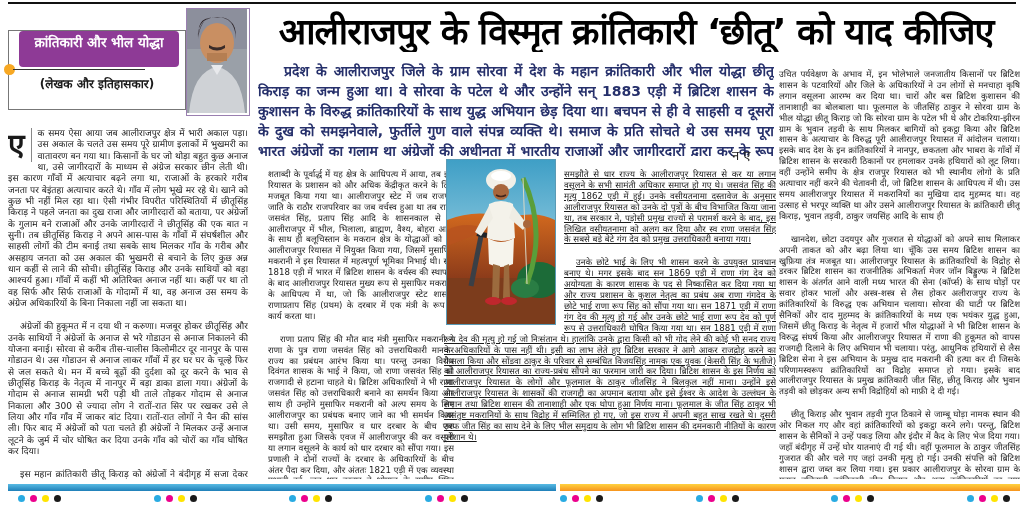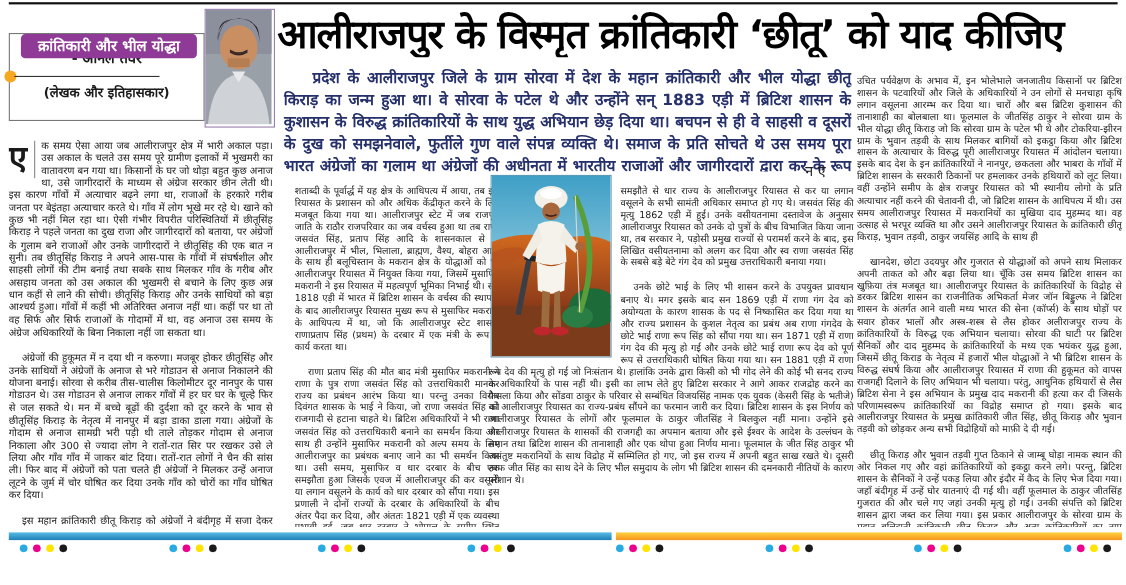--- a/index.html
+++ b/index.html
@@ -4,45 +4,45 @@
 <style>
   html,body{margin:0;padding:0;background:#e8e8e8;}
   .page{position:relative;width:1024px;height:532px;background:#ffffff;overflow:hidden;
         font-family:"DejaVu Sans",sans-serif;color:#1a1a1a;}
   .top-rule{position:absolute;left:8px;top:2px;width:1008px;height:2px;background:#111;}
 
   
   .author-card{position:absolute;left:8px;top:8px;width:242px;height:108px;}
   .card-photo{position:absolute;right:0;top:0;width:62px;height:106px;border:1px solid #9a7fb0;}
   .card-left{position:absolute;left:0;top:22px;width:176px;height:78px;border:1px solid #777;}
-  .card-title{position:absolute;left:10px;top:0px;width:160px;height:22px;background:#8e3a96;
+  .card-title{position:absolute;left:10px;top:0px;width:160px;height:36px;background:#8e3a96;
               border-radius:4px;color:#fff;font-weight:bold;font-size:13.5px;line-height:22px;
               text-align:center;}
   .card-author{margin-top:12px;text-align:center;font-weight:bold;font-size:13px;}
   .card-rule{position:relative;height:12px;margin:2px 0 0 0;}
   .card-rule .hline{position:absolute;left:4px;right:40px;top:6px;height:1px;background:#333;}
   .card-rule .odot{position:absolute;left:-5px;top:1px;width:11px;height:11px;border-radius:50%;
                    background:#f7a823;}
   .card-role{text-align:center;font-weight:bold;font-size:12px;}
 
   
   .headline{position:absolute;left:252px;top:6px;width:768px;height:46px;margin:0;
-            font-size:36px;font-weight:800;letter-spacing:-1px;color:#000;
+            font-size:36px;font-weight:800;letter-spacing:-1px;text-align:center;color:#000;
             white-space:nowrap;overflow:hidden;}
   .intro{position:absolute;left:258px;top:62px;width:516px;height:94px;overflow:hidden;
          font-size:14px;line-height:1.42;font-weight:bold;color:#26306b;
          text-align:justify;text-align-last:center;text-indent:26px;}
 
   
   .col{position:absolute;overflow:hidden;text-align:justify;}
   .col p{margin:12px 0 1px 0;}
   .col p.indent{text-indent:12px;}
   .col1{left:8px;top:116px;width:240px;height:364px;font-size:9px;line-height:1.26;}
   .col2{left:268px;top:157px;width:186px;height:322px;font-size:8.6px;line-height:1.27;}
-  .col3{left:444px;top:157px;width:332px;height:322px;font-size:8.6px;line-height:1.27;}
+  .col3{left:444px;top:157px;width:332px;height:322px;font-size:8.6px;line-height:1.27;text-decoration:underline;}
   .col4{left:779px;top:57px;width:241px;height:422px;font-size:8.6px;line-height:1.27;}
   .dropcap{float:left;font-size:30px;line-height:30px;font-weight:bold;padding:2px 6px 2px 0;
            margin-right:6px;border-right:1px solid #888;}
   .frag{position:absolute;left:732px;top:146px;font-size:13px;color:#222;}
 
   
   .illustration{float:left;width:108px;height:164px;margin:2px 8px 2px 2px;border:1px solid #5a9ab5;}
   .illustration svg{display:block;}
 
   

